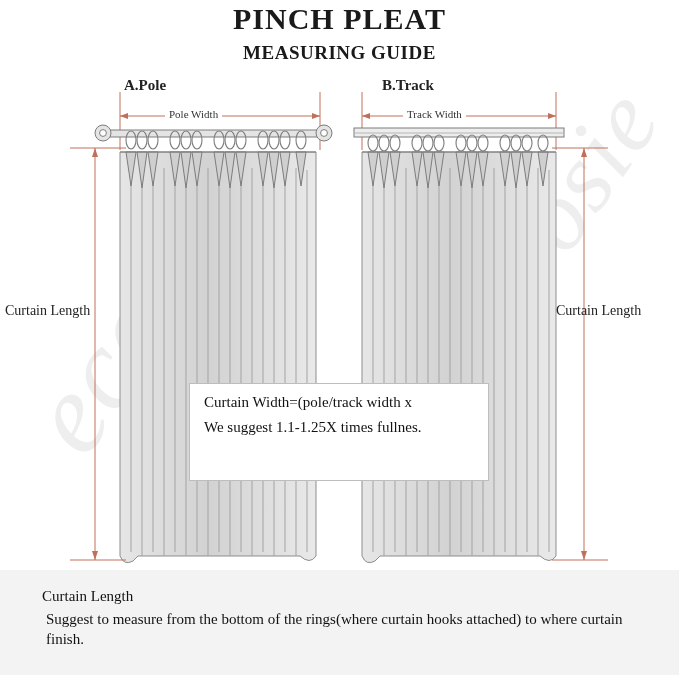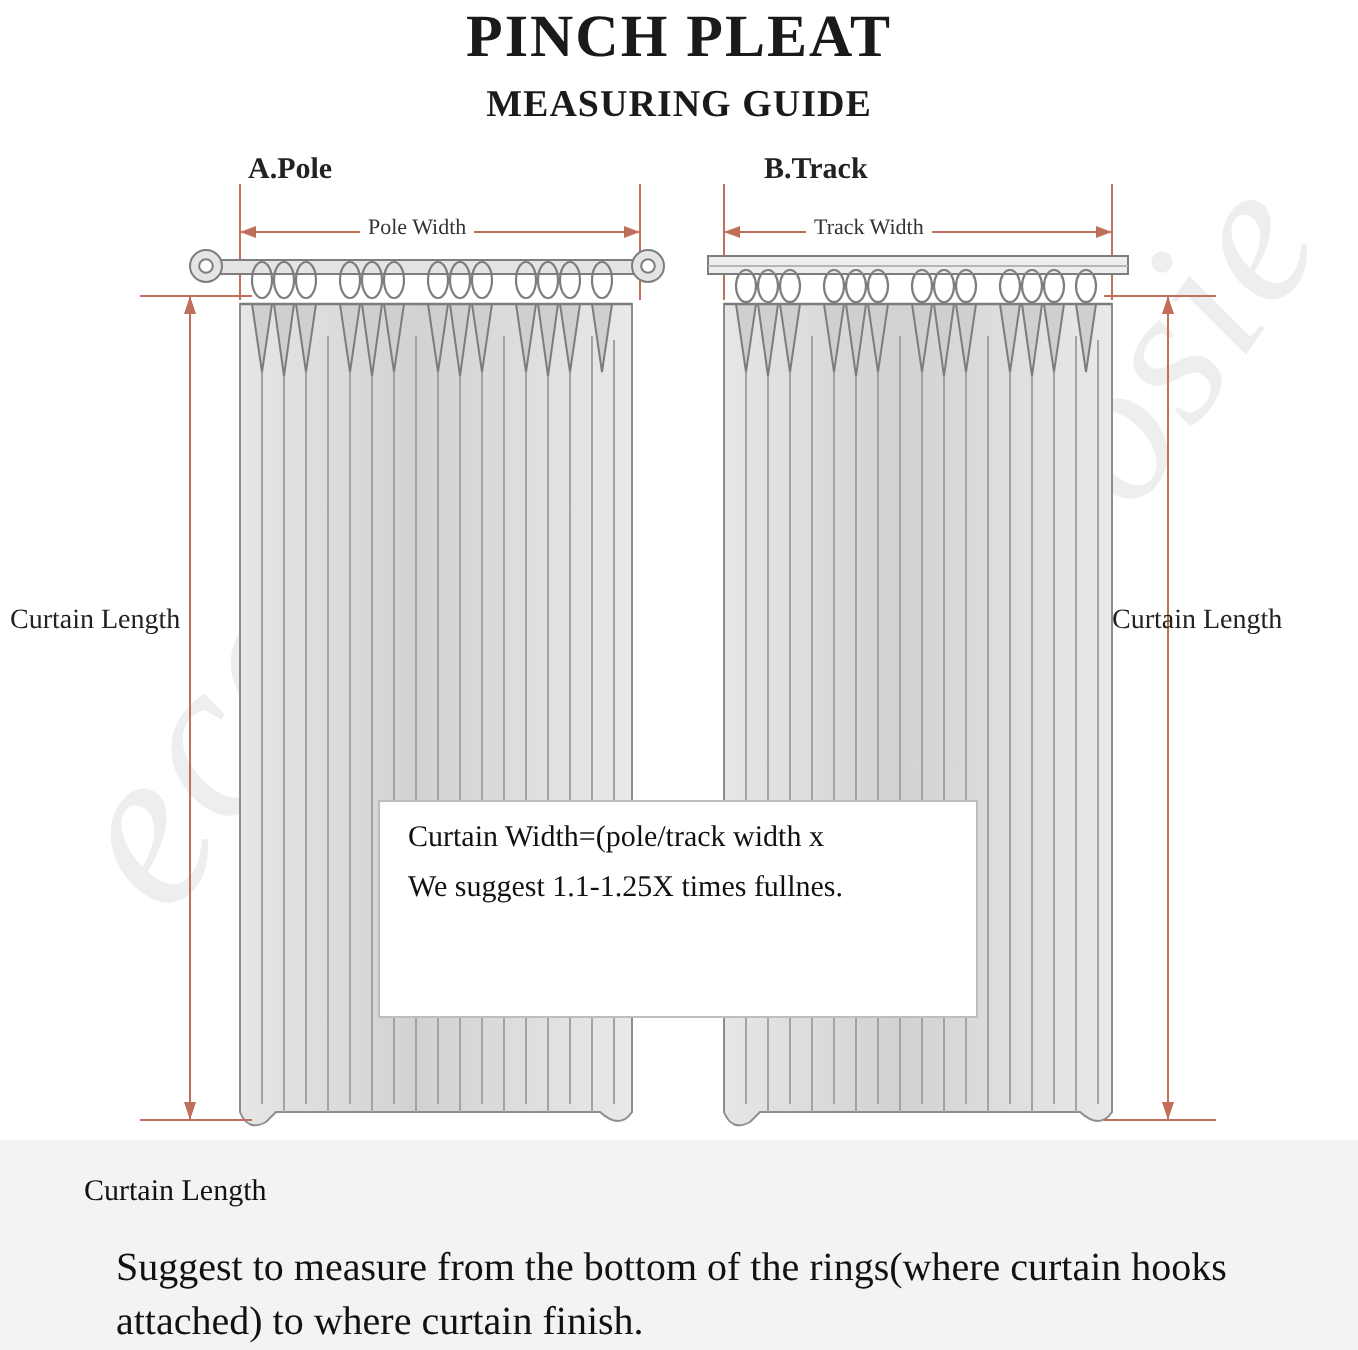--- a/index.html
+++ b/index.html
@@ -71,38 +71,38 @@
   #wm2 { top: 150px; left: 430px; font-size: 100px; }
 
   
   .dim-label {
     position: absolute;
     font-size: 11px;
     color: #333;
     background: #ffffff;
     padding: 0 4px;
   }
-  #pole-width-label  { top: 108px; left: 180px; }
+  #pole-width-label  { top: 108px; left: 165px; }
   #track-width-label { top: 108px; left: 403px; }
 
   .side-label {
     position: absolute;
     font-size: 14px;
     color: #222;
   }
   #len-left  { top: 303px; left: 5px; }
   #len-right { top: 303px; left: 556px; }
 
   
   #callout {
     position: absolute;
     left: 189px;
-    top: 400px;
+    top: 383px;
     width: 300px;
-    height: 109px;
+    height: 98px;
     background: #ffffff;
     border: 1px solid #bdbdbd;
     box-sizing: border-box;
     padding: 10px 14px 0 14px;
   }
   #callout p {
     margin: 0 0 8px 0;
     font-size: 15px;
     line-height: 1.15;
     color: #111;
@@ -126,23 +126,23 @@
     width: 679px;
     height: 24px;
     background: #9b9b9b;
   }
   #footer-title {
     font-size: 15px;
     margin: 0 0 4px 0;
     color: #111;
   }
   #footer-body {
-    font-size: 20px;
+    font-size: 15px;
     line-height: 1.35;
-    margin: 16px;
+    margin: 4px;
     color: #111;
   }
 
   svg#art {
     position: absolute;
     left: 0;
     top: 0;
   }
 </style>
 </head>

